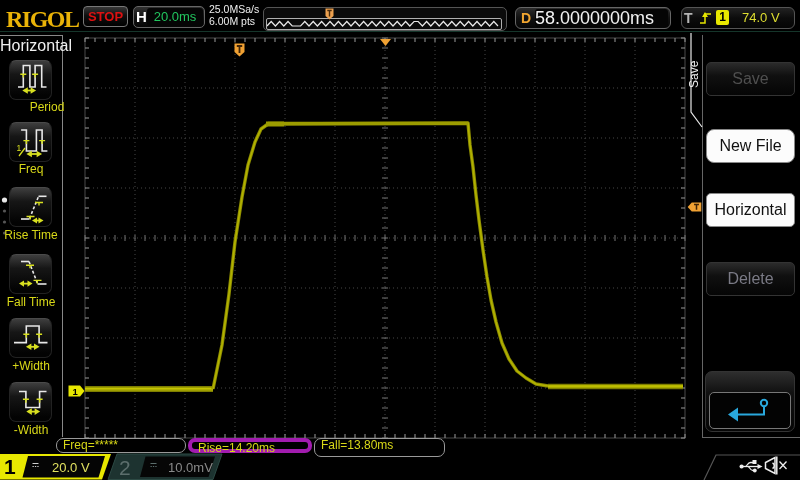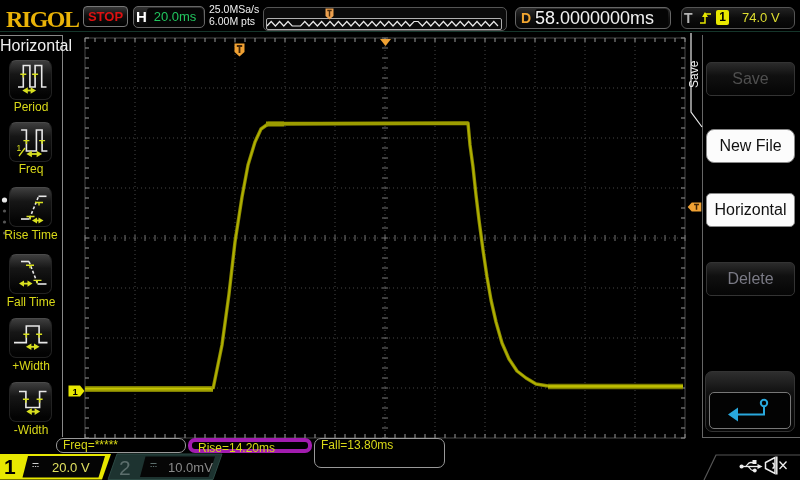--- a/index.html
+++ b/index.html
@@ -139,21 +139,21 @@
 </svg>
 
 <div class="abs lbtn" style="top:60px;"></div>
 <svg class="abs" style="left:9px;top:60px;" width="43" height="40" viewBox="0 0 43 40">
   <path d="M9,27 H14.3 V5.5 H20.9 V27 H26.1 V5.5 H32.7 V27 H37.5" fill="none" stroke="#e8e8e8" stroke-width="1.6"></path>
   <path d="M11.3,14.2 h6 M23.1,14.2 h6 M14.3,14.2 v3.4 M26.1,14.2 v3.4" stroke="#d8e020" stroke-width="1.4"></path>
   <path d="M17.3,30.5 H23.1" stroke="#d8e020" stroke-width="1.8"></path>
   <polygon points="13.3,30.5 18.8,27.2 18.8,33.8" fill="#d8e020"></polygon>
   <polygon points="27.1,30.5 21.6,27.2 21.6,33.8" fill="#d8e020"></polygon>
 </svg>
-<div class="abs llab" style="top:101px;">Period</div>
+<div class="abs llab" style="top:101px;margin-left:16px;">Period</div>
 
 <div class="abs lbtn" style="top:122px;"></div>
 <svg class="abs" style="left:9px;top:122px;" width="43" height="40" viewBox="0 0 43 40">
   <path d="M12.1,8 H17.4 V29 H27.4 V8 H33.1 V29 H38.4" fill="none" stroke="#e8e8e8" stroke-width="1.6"></path>
   <path d="M14.4,18.6 h6 M30.1,18.6 h6 M17.4,18.6 v3.4 M33.1,18.6 v3.4" stroke="#d8e020" stroke-width="1.4"></path>
   <path d="M21.4,32 H29.1" stroke="#d8e020" stroke-width="1.8"></path>
   <polygon points="17.4,32 22.9,28.7 22.9,35.3" fill="#d8e020"></polygon>
   <polygon points="33.1,32 27.6,28.7 27.6,35.3" fill="#d8e020"></polygon>
   <text x="7.5" y="28.5" font-size="8.5" fill="#d8e020" font-family="Liberation Sans,sans-serif">1</text>
   <path d="M10,34 L16,26" stroke="#d8e020" stroke-width="1.3"></path>
@@ -227,21 +227,21 @@
   <path d="M40,10.2 V18.5 H13" fill="none" stroke="#29a8dd" stroke-width="2"></path>
   <polygon points="4,18.5 14,11.5 14,25.5" fill="#29a8dd"></polygon>
 </svg>
 
 <div class="abs" style="left:56px;top:438px;width:130px;height:15px;border:1px solid #999;
      border-radius:7px;background:#000;box-sizing:border-box;color:#d8d818;font-size:12px;
      line-height:13px;padding-left:6px;">Freq=*****</div>
 <div class="abs" style="left:188px;top:438px;width:124px;height:15px;border:4px solid #a21caf;
      border-radius:7px;background:#000;box-sizing:border-box;color:#d8d818;font-size:12px;
      line-height:13px;padding-left:6px;">Rise=14.20ms</div>
-<div class="abs" style="left:314px;top:438px;width:131px;height:30px;border:1px solid #999;
+<div class="abs" style="left:314px;top:438px;width:131px;height:19px;border:1px solid #999;
      border-radius:7px;background:#000;box-sizing:border-box;color:#d8d818;font-size:12px;
      line-height:13px;padding-left:6px;">Fall=13.80ms</div>
 
 <svg class="abs" style="left:0;top:453px;" width="115" height="27" viewBox="0 0 115 27">
   <polygon points="0,1 111,1 102,26.5 0,26.5" fill="#e8e800"></polygon>
   <polygon points="22.5,24.5 28,3 105,3 98.5,24.5" fill="#050505"></polygon>
   <text x="4" y="21" font-size="21" font-weight="bold" fill="#000" font-family="Liberation Sans,sans-serif">1</text>
   <path d="M32.5,10.5 h6 M32.5,13.5 h1.3 M34.9,13.5 h1.3 M37.3,13.5 h1.3" stroke="#cfcfcf" stroke-width="1.2"></path>
   <text x="52" y="19" font-size="13" fill="#e0e060" font-family="Liberation Sans,sans-serif">20.0 V</text>
 </svg>

